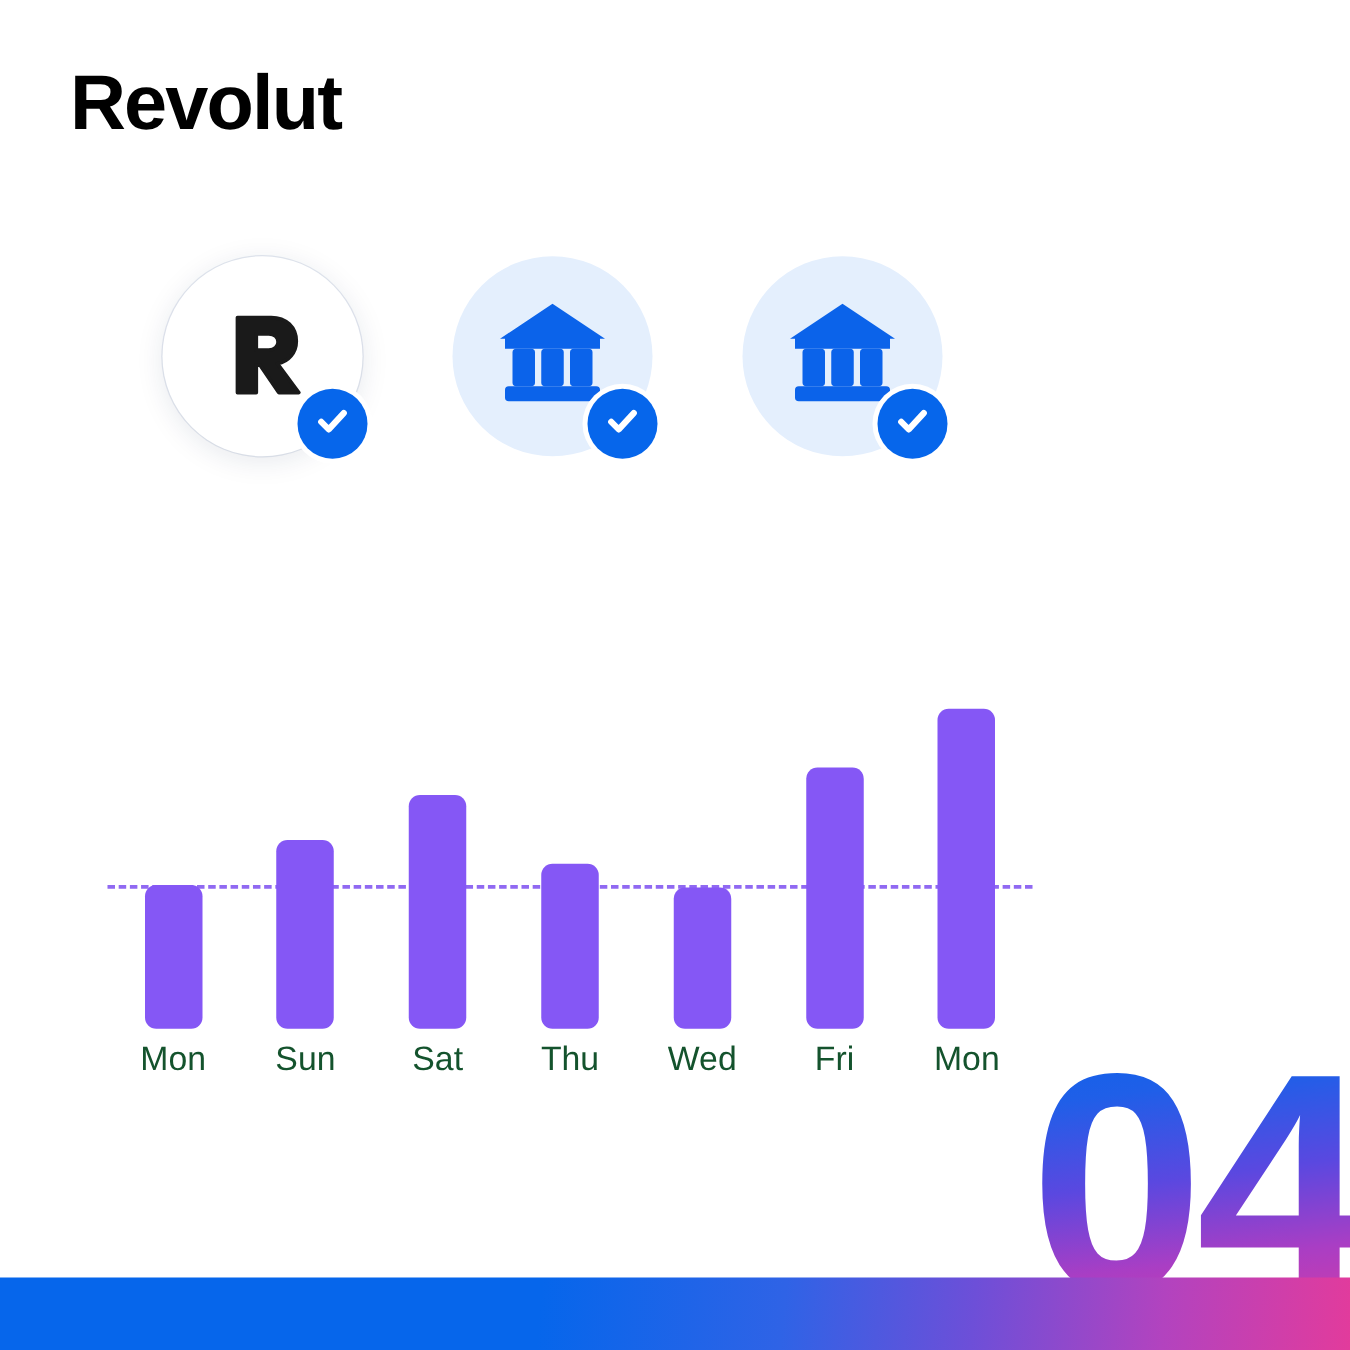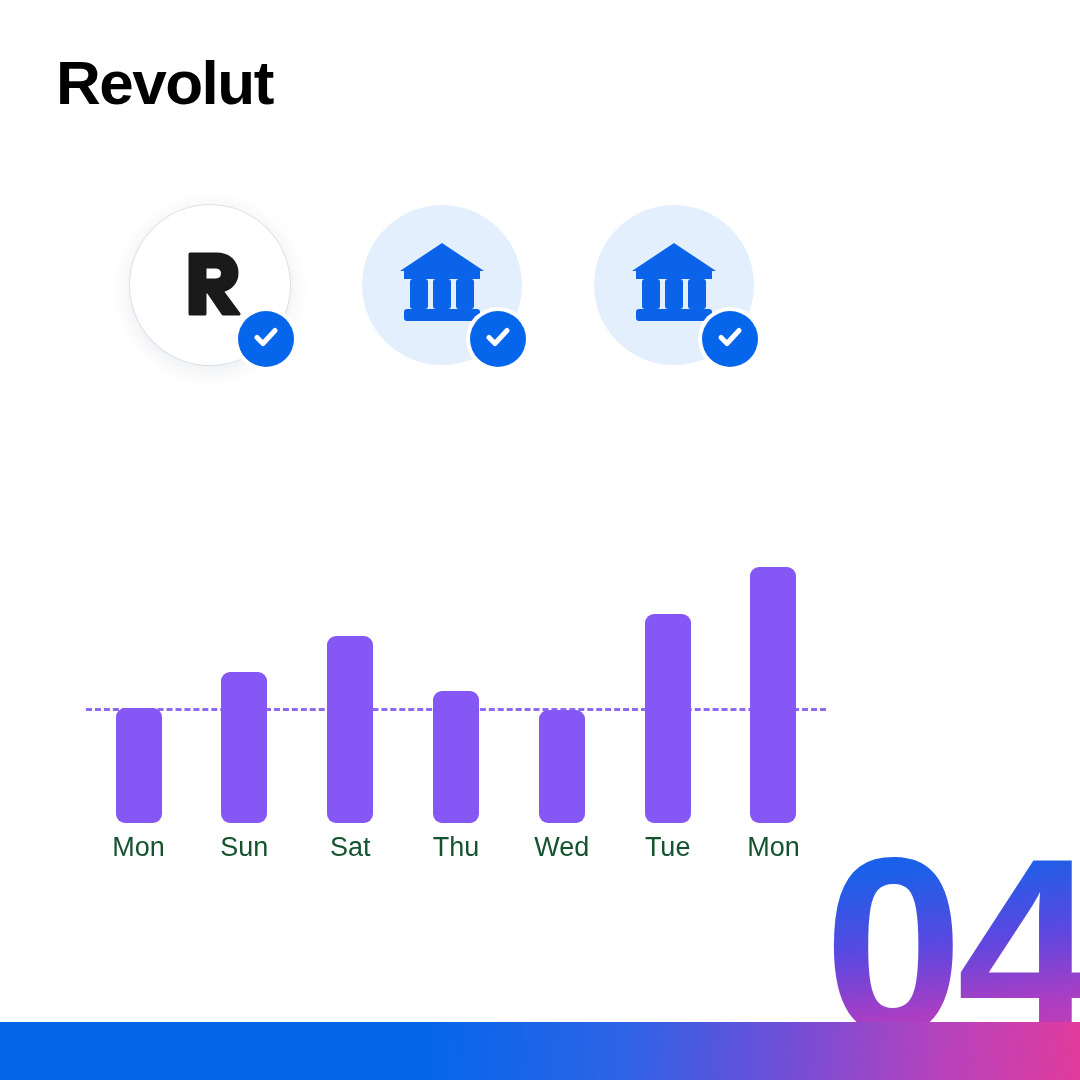--- a/index.html
+++ b/index.html
@@ -300,21 +300,21 @@
             <div class="bar" style="height: 255.75px; background: rgb(133, 87, 245);"></div>
           </div>
         </div>
     </div>
     <div class="chart-labels" id="chart-labels">
         <div class="chart-label">Mon</div>
         <div class="chart-label">Sun</div>
         <div class="chart-label">Sat</div>
         <div class="chart-label">Thu</div>
         <div class="chart-label">Wed</div>
-        <div class="chart-label">Tue</div>
+        <div class="chart-label">Fri</div>
         <div class="chart-label">Mon</div>
       </div>
   </div>
 
   <div class="big-number">04</div>
 
   <div class="bottom-bar"></div>
 
 </div>
 

